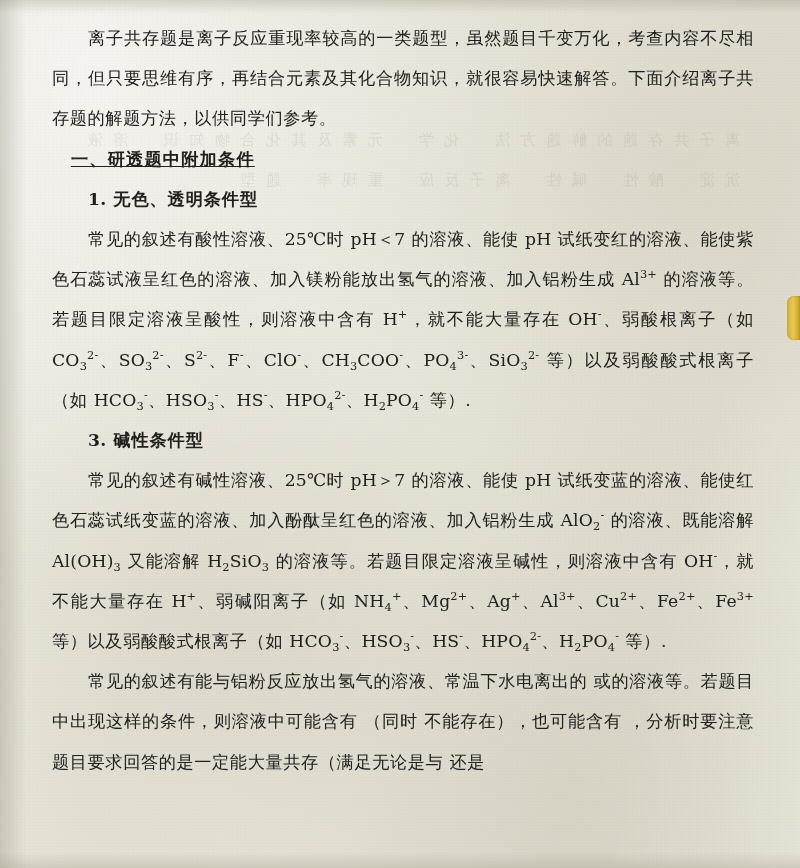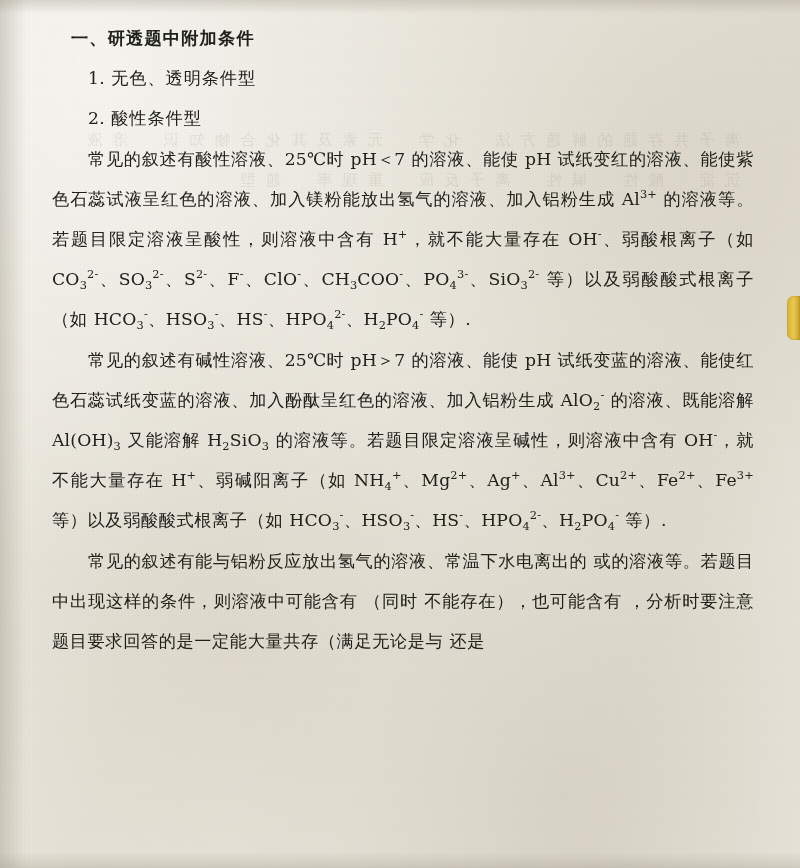--- a/index.html
+++ b/index.html
@@ -64,23 +64,24 @@
   p {
     margin: 0;
   }
   .indent2 {
     text-indent: 2.1em;
   }
   .heading {
     font-weight: bold;
     text-indent: 1.1em;
     letter-spacing: 1.2px;
+    text-decoration: underline;
   }
   .subheading {
-    font-weight: normal;
+    font-weight: bold;
     text-indent: 2.1em;
     letter-spacing: 0.9px;
   }
   .latin {
     font-family: "DejaVu Serif", serif;
     letter-spacing: 0.2px;
   }
   sup, sub {
     font-size: 66%;
     line-height: 0;
@@ -129,30 +130,31 @@
 <div class="edge-shade-left"></div>
 <div class="edge-shade-top"></div>
 <div class="edge-shade-bottom"></div>
 
 <div class="tab-marker"></div>
 
 <div class="page">
 
   <div class="body-text">
 
+    <p class="indent2">离子共存题是离子反应重现率较高的一类题型，虽然题目千变万化，考查内容不尽相同，但只要思维有序，再结合元素及其化合物知识，就很容易快速解答。下面介绍离子共存题的解题方法，以供同学们参考。</p>
 
     <p class="heading">一、研透题中附加条件</p>
 
     <p class="subheading"><span class="latin">1.</span>&nbsp;无色、透明条件型</p>
 
 
-    <p class="subheading"><span class="latin">2.</span>&nbsp;酸性条件型</p>
 
     <p class="indent2">常见的叙述有酸性溶液、<span class="latin">25℃</span>时 <span class="latin">pH＜7</span> 的溶液、能使 <span class="latin">pH</span> 试纸变红的溶液、能使紫色石蕊试液呈红色的溶液、加入镁粉能放出氢气的溶液、加入铝粉生成 <span class="latin">Al<sup>3+</sup></span> 的溶液等。若题目限定溶液呈酸性，则溶液中含有 <span class="latin">H<sup>+</sup></span>，就不能大量存在 <span class="latin">OH<sup>-</sup></span>、弱酸根离子（如 <span class="latin">CO<sub>3</sub><sup>2-</sup></span>、<span class="latin">SO<sub>3</sub><sup>2-</sup></span>、<span class="latin">S<sup>2-</sup></span>、<span class="latin">F<sup>-</sup></span>、<span class="latin">ClO<sup>-</sup></span>、<span class="latin">CH<sub>3</sub>COO<sup>-</sup></span>、<span class="latin">PO<sub>4</sub><sup>3-</sup></span>、<span class="latin">SiO<sub>3</sub><sup>2-</sup></span> 等）以及弱酸酸式根离子（如 <span class="latin">HCO<sub>3</sub><sup>-</sup></span>、<span class="latin">HSO<sub>3</sub><sup>-</sup></span>、<span class="latin">HS<sup>-</sup></span>、<span class="latin">HPO<sub>4</sub><sup>2-</sup></span>、<span class="latin">H<sub>2</sub>PO<sub>4</sub><sup>-</sup></span> 等）.</p>
 
+    <p class="subheading"><span class="latin">3.</span>&nbsp;碱性条件型</p>
 
     <p class="indent2">常见的叙述有碱性溶液、<span class="latin">25℃</span>时 <span class="latin">pH＞7</span> 的溶液、能使 <span class="latin">pH</span> 试纸变蓝的溶液、能使红色石蕊试纸变蓝的溶液、加入酚酞呈红色的溶液、加入铝粉生成 <span class="latin">AlO<sub>2</sub><sup>-</sup></span> 的溶液、既能溶解 <span class="latin">Al(OH)<sub>3</sub></span> 又能溶解 <span class="latin">H<sub>2</sub>SiO<sub>3</sub></span> 的溶液等。若题目限定溶液呈碱性，则溶液中含有 <span class="latin">OH<sup>-</sup></span>，就不能大量存在 <span class="latin">H<sup>+</sup></span>、弱碱阳离子（如 <span class="latin">NH<sub>4</sub><sup>+</sup></span>、<span class="latin">Mg<sup>2+</sup></span>、<span class="latin">Ag<sup>+</sup></span>、<span class="latin">Al<sup>3+</sup></span>、<span class="latin">Cu<sup>2+</sup></span>、<span class="latin">Fe<sup>2+</sup></span>、<span class="latin">Fe<sup>3+</sup></span> 等）以及弱酸酸式根离子（如 <span class="latin">HCO<sub>3</sub><sup>-</sup></span>、<span class="latin">HSO<sub>3</sub><sup>-</sup></span>、<span class="latin">HS<sup>-</sup></span>、<span class="latin">HPO<sub>4</sub><sup>2-</sup></span>、<span class="latin">H<sub>2</sub>PO<sub>4</sub><sup>-</sup></span> 等）.</p>
 
 
     <p class="indent2">常见的叙述有能与铝粉反应放出氢气的溶液、常温下水电离出的 或的溶液等。若题目中出现这样的条件，则溶液中可能含有 （同时  不能存在），也可能含有 ，分析时要注意题目要求回答的是一定能大量共存（满足无论是与  还是</p>
 
   </div>
 </div>
 
 </body></html>

